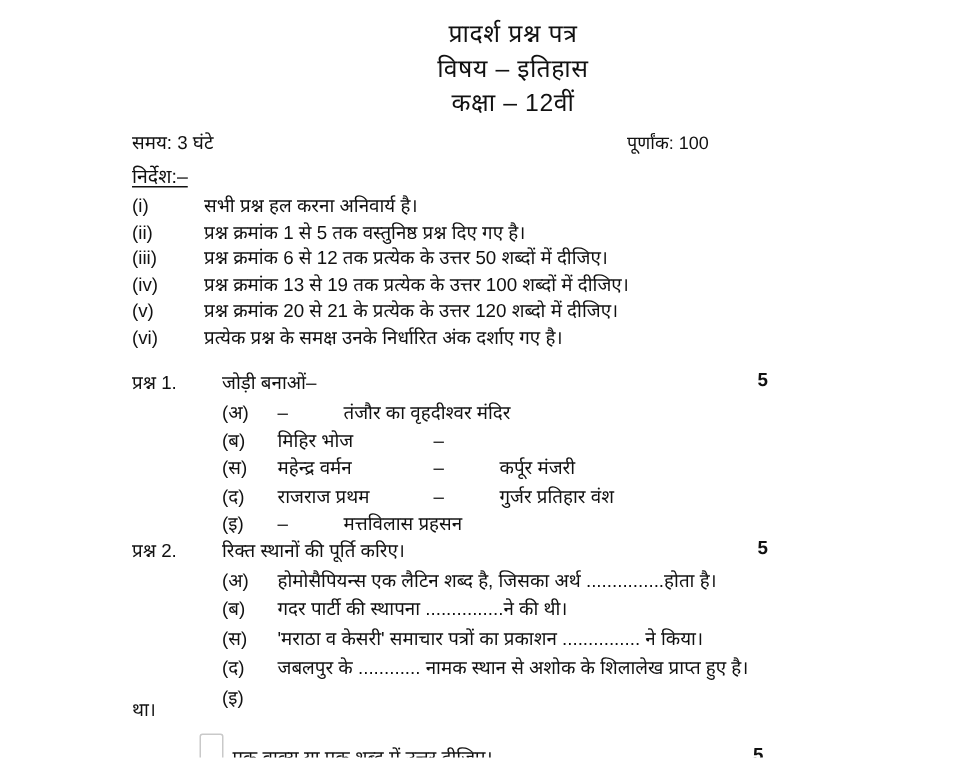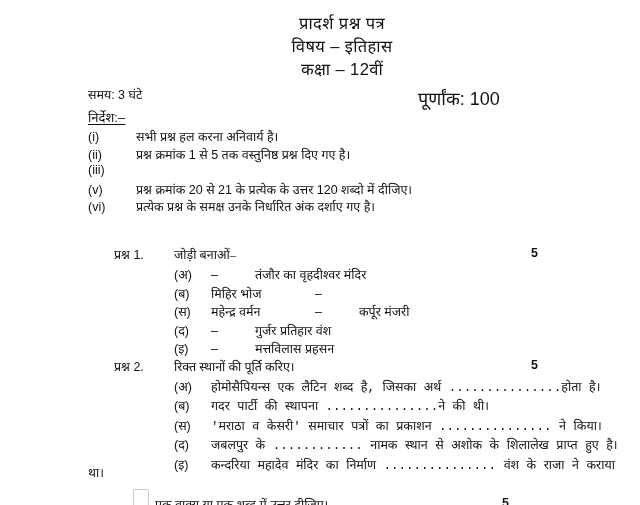--- a/index.html
+++ b/index.html
@@ -47,21 +47,21 @@
     position: absolute;
     left: 88px;
     top: 0;
     font-size: 12.5px;
     white-space: pre;
   }
   .total-marks {
     position: absolute;
     left: 418px;
     top: 0;
-    font-size: 18px;
+    font-size: 12px;
     white-space: pre;
   }
 
   
   .directions-heading {
     position: absolute;
     left: 88px;
     top: 108px;
     font-size: 13px;
     text-decoration: underline;
@@ -88,40 +88,38 @@
   }
   .dir-text {
     white-space: pre;
   }
 
   
   .q-block {
     position: absolute;
     left: 88px;
     width: 520px;
-    margin-left: 26px;
   }
   #q1-block { top: 246px; }
   #q2-block { top: 358px; }
 
   .q-head {
     position: relative;
     display: flex;
     align-items: baseline;
     height: 19px;
     font-size: 12.5px;
   }
   .q-label {
     width: 60px;
     flex: none;
     white-space: pre;
   }
   .q-title {
     white-space: pre;
-    font-family: Liberation Serif, serif;
   }
   .q-marks {
     position: absolute;
     left: 417px;
     top: 0;
     font-weight: bold;
     font-size: 12.5px;
     white-space: pre;
   }
 
@@ -163,21 +161,20 @@
     font-size: 12.5px;
     padding-left: 60px;
   }
   .blank-key {
     width: 37px;
     flex: none;
     white-space: pre;
   }
   .blank-text {
     white-space: pre;
-    font-family: Liberation Mono, monospace;
   }
 
   .tail-line {
     position: absolute;
     left: 88px;
     top: 464px;
     font-size: 12.5px;
     white-space: pre;
   }
 
@@ -238,20 +235,25 @@
     <div class="dir-item">
       <span class="dir-num">(i)</span>
       <span class="dir-text">सभी प्रश्न हल करना अनिवार्य है।</span>
     </div>
     <div class="dir-item">
       <span class="dir-num">(ii)</span>
       <span class="dir-text">प्रश्न क्रमांक 1 से 5 तक वस्तुनिष्ठ प्रश्न दिए गए है।</span>
     </div>
     <div class="dir-item">
       <span class="dir-num">(iii)</span>
+      <span class="dir-text">प्रश्न क्रमांक 6 से 12 तक प्रत्येक के उत्तर 50 शब्दों में दीजिए।</span>
+    </div>
+    <div class="dir-item">
+      <span class="dir-num">(iv)</span>
+      <span class="dir-text">प्रश्न क्रमांक 13 से 19 तक प्रत्येक के उत्तर 100 शब्दों में दीजिए।</span>
     </div>
     <div class="dir-item">
       <span class="dir-num">(v)</span>
       <span class="dir-text">प्रश्न क्रमांक 20 से 21 के प्रत्येक के उत्तर 120 शब्दो में दीजिए।</span>
     </div>
     <div class="dir-item">
       <span class="dir-num">(vi)</span>
       <span class="dir-text">प्रत्येक प्रश्न के समक्ष उनके निर्धारित अंक दर्शाए गए है।</span>
     </div>
   </div>
@@ -275,20 +277,21 @@
         <span class="pair-dash">–</span>
       </div>
       <div class="pair-row">
         <span class="pair-key">(स)</span>
         <span class="pair-left">महेन्द्र वर्मन</span>
         <span class="pair-dash">–</span>
         <span class="pair-right">कर्पूर मंजरी</span>
       </div>
       <div class="pair-row">
         <span class="pair-key">(द)</span>
+        <span class="pair-left">राजराज प्रथम</span>
         <span class="pair-dash">–</span>
         <span class="pair-right">गुर्जर प्रतिहार वंश</span>
       </div>
       <div class="pair-row">
         <span class="pair-key">(इ)</span>
         <span class="pair-dash">–</span>
         <span class="pair-right">मत्तविलास प्रहसन</span>
       </div>
     </div>
   </div>
@@ -312,21 +315,20 @@
       <div class="blank-row">
         <span class="blank-key">(स)</span>
         <span class="blank-text">'मराठा व केसरी' समाचार पत्रों का प्रकाशन ............... ने किया।</span>
       </div>
       <div class="blank-row">
         <span class="blank-key">(द)</span>
         <span class="blank-text">जबलपुर के ............ नामक स्थान से अशोक के शिलालेख प्राप्त हुए है।</span>
       </div>
       <div class="blank-row">
         <span class="blank-key">(इ)</span>
-        <span class="blank-text">कन्दरिया महादेव मंदिर का निर्माण ............... वंश के राजा ने कराया</span>
       </div>
     </div>
   </div>
 
   <div class="tail-line">था।</div>
 
   <div class="bottom-row">
     <div class="bottom-box"></div>
     <div class="bottom-text">एक वाक्य या एक शब्द में उत्तर दीजिए।</div>
     <div class="bottom-marks">5</div>

